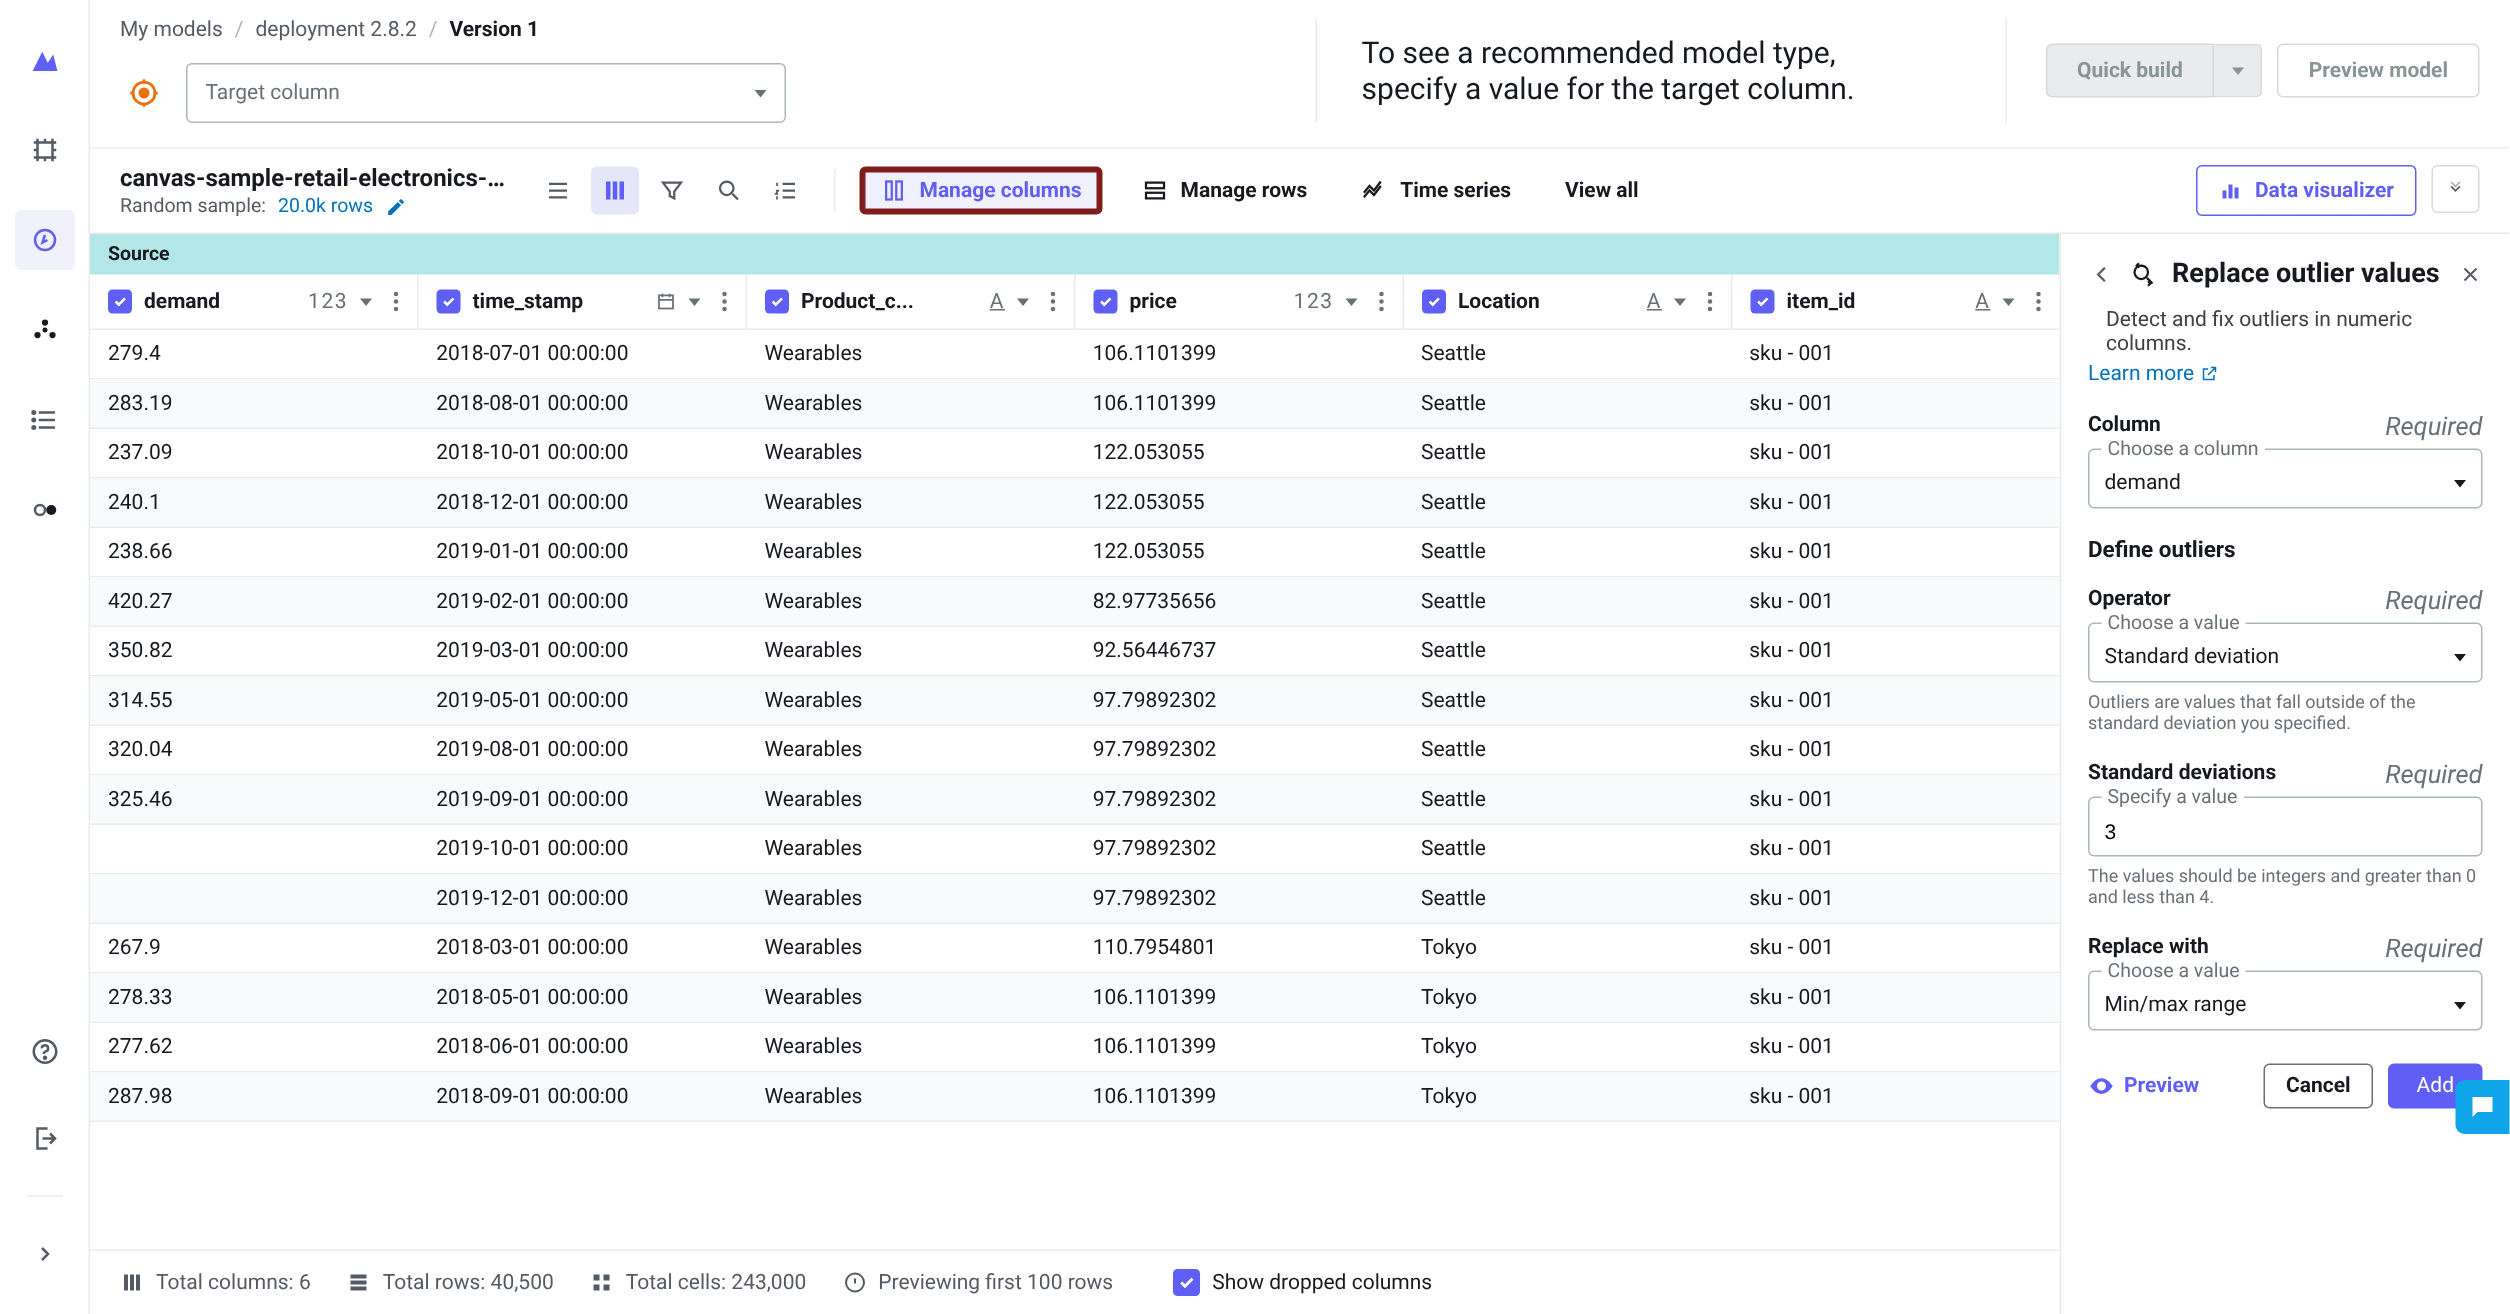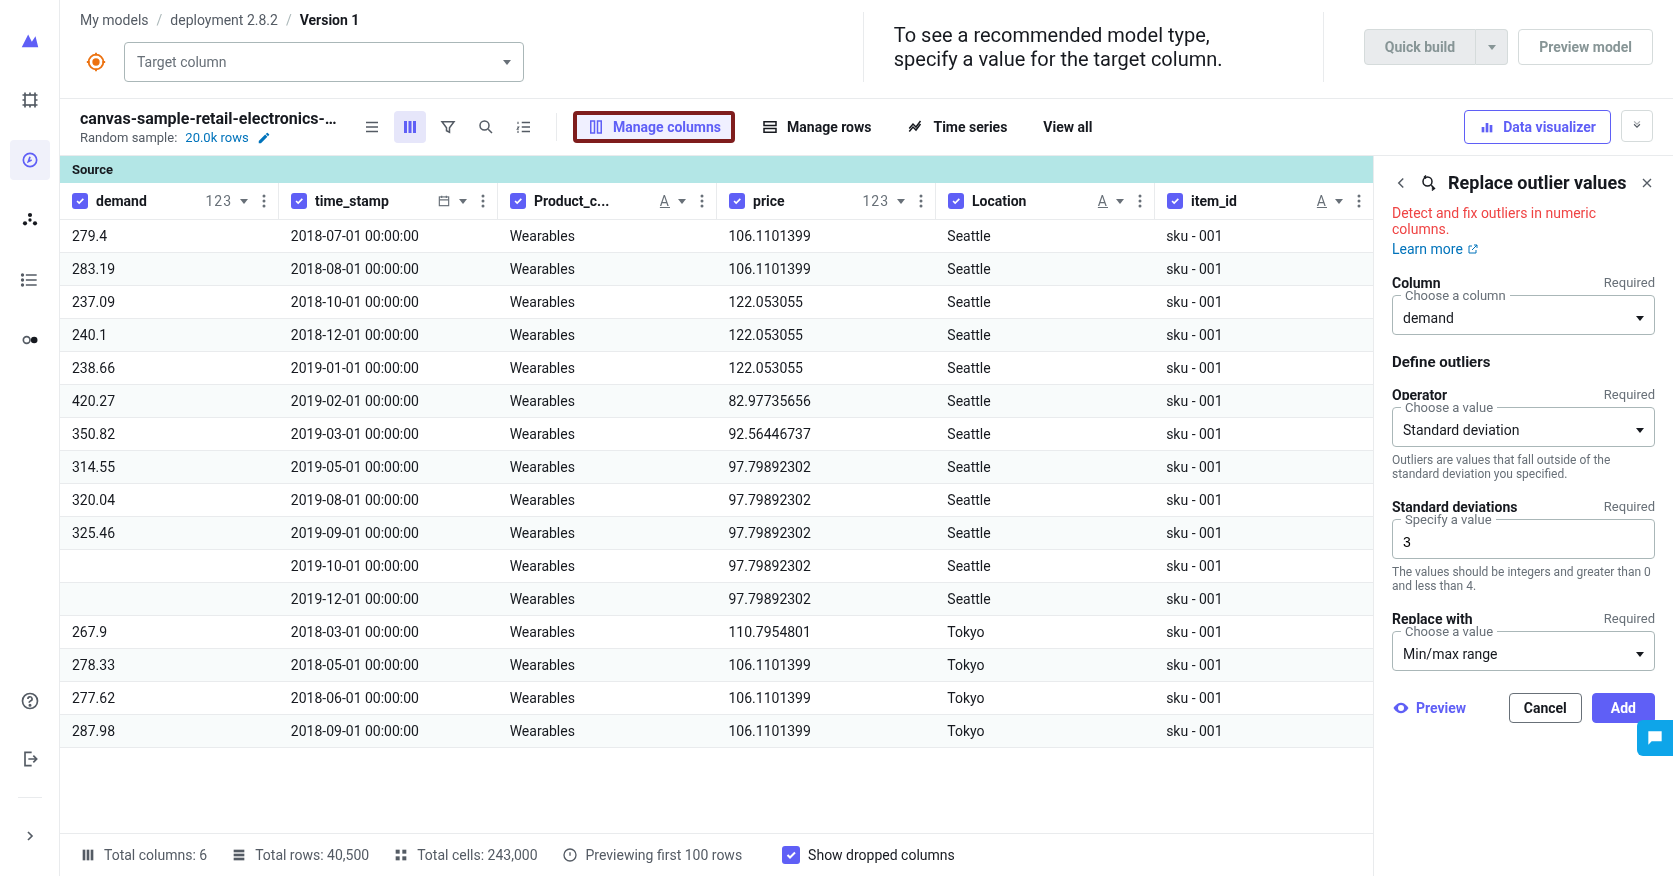--- a/index.html
+++ b/index.html
@@ -14,21 +14,21 @@
 .topbar { display: flex; padding: 12px 20px 16px 20px; border-bottom: 1px solid #e9ebed; gap: 20px; }
 .topbar-left { flex: 1; }
 .breadcrumbs { font-size: 14px; color: #545b64; margin-bottom: 14px; display:flex; gap:8px; align-items:center;}
 .breadcrumbs .sep { color: #aab7b8;}
 .breadcrumbs .current { font-weight: 700; color:#16191f;}
 .target-row { display:flex; align-items:center; gap:12px;}
 .target-icon { width:32px; height:32px; display:flex; align-items:center; justify-content:center; color:#ec7211;}
 .target-select { width: 400px; height:40px; border:1px solid #aab7b8; border-radius:4px; display:flex; align-items:center; padding:0 12px; justify-content:space-between; color:#687078; cursor:pointer;}
 .topbar-mid { flex: 0 0 auto; border-left:1px solid #e9ebed; padding: 0 30px; display:flex; align-items:center; max-width:440px;}
 .hint-text { font-size:20px; color:#16191f;}
-.topbar-right { display:flex; align-items:center; gap:10px; border-left:1px solid #e9ebed; padding-left:40px;}
+.topbar-right { display:flex; align-items:center; gap:10px; border-left:1px solid #e9ebed; padding-left:26px;}
 .btn { height:36px; padding: 0 20px; border:1px solid #687078; background:#fff; border-radius:4px; cursor:pointer; font-weight:700; display:flex; align-items:center; justify-content:center; font-size:14px;}
 .btn.disabled { background:#e9ebed; color:#879596; border-color:#d5dbdb; cursor:not-allowed;}
 .btn-split { display:flex;}
 .btn-split .btn { border-radius:4px 0 0 4px;}
 .btn-split .caret { width:32px; border:1px solid #d5dbdb; border-left:none; border-radius: 0 4px 4px 0; background:#e9ebed; display:flex; align-items:center; justify-content:center; color:#879596;}
 .toolbar { display:flex; align-items:center; padding: 10px 20px; gap: 16px; border-bottom: 1px solid #e9ebed;}
 .dataset-info { display:flex; flex-direction:column; gap:2px;}
 .dataset-name { font-weight:700; font-size:16px; max-width:260px; white-space:nowrap; overflow:hidden; text-overflow:ellipsis;}
 .dataset-meta { font-size:13px; color:#545b64; display:flex; gap:8px; align-items:center;}
 .dataset-meta a { color:#0073bb; text-decoration:none;}
@@ -50,36 +50,36 @@
 .grid-body { flex:1; overflow-y:auto;}
 .grid-row { display:flex; border-bottom:1px solid #e9ebed; }
 .grid-row:nth-child(even){ background:#f8fbfb;}
 .grid-cell { flex:1; min-width:0; padding:8px 12px; font-size:14px; white-space:nowrap; overflow:hidden; text-overflow:ellipsis;}
 .footer { border-top:1px solid #e9ebed; padding:12px 20px; display:flex; align-items:center; gap:24px; font-size:14px; color:#545b64;}
 .footer-item { display:flex; align-items:center; gap:8px;}
 .checkbox { width:18px; height:18px; background:#5f5ff6; border-radius:3px; display:flex; align-items:center; justify-content:center;}
 .panel { width:300px; border-left:1px solid #e9ebed; padding:16px 18px; display:flex; flex-direction:column; overflow-y:auto;}
 .panel-header { display:flex; align-items:center; gap:10px; margin-bottom:12px;}
 .panel-title { font-weight:700; font-size:18px; flex:1;}
-.panel-desc { font-size:14px; color:#ef4444; margin-bottom:4px;}
+.panel-desc { font-size:14px; color:#404040; margin-bottom:4px;margin-left:12px;}
 .panel-link { color:#0073bb; text-decoration:none; display:flex; align-items:center; gap:4px; margin-bottom:18px;}
 .form-row { margin-bottom:18px;}
 .form-label-row { display:flex; justify-content:space-between; margin-bottom:4px;}
 .form-label { font-weight:700; font-size:14px;}
-.form-req { font-size:13px; color:#687078;}
+.form-req { font-size:17px; color:#687078;font-style:italic;}
 .form-field { border:1px solid #aab7b8; border-radius:4px; position:relative; padding: 14px 10px 8px 10px; display:flex; align-items:center; justify-content:space-between;}
 .form-float { position:absolute; top:-8px; left:8px; background:#fff; padding:0 4px; font-size:13px; color:#687078;}
 .form-val { font-size:14px;}
 .form-input { border:none; outline:none; font-size:14px; width:100%;}
 .form-help { font-size:12px; color:#687078; margin-top:6px;}
 .section-title { font-weight:700; font-size:15px; margin-bottom:16px;}
 .panel-actions { display:flex; justify-content:flex-end; gap:10px; align-items:center; margin-top:4px;}
 .link-btn { color:#5f5ff6; font-weight:700; cursor:pointer; display:flex; align-items:center; gap:6px; margin-right:auto;}
 .btn-outline { border:1px solid #687078; padding:6px 14px; border-radius:4px; font-weight:700; cursor:pointer;}
-.btn-primary { background:#5f5ff6; color:#fff; border:1px solid #5f5ff6; padding:6px 18px; border-radius:4px; font-weight:700; cursor:pointer;}
+.btn-primary { background:#5f5ff6; color:#fff; border:1px solid #5f5ff6; padding:6px 18px; border-radius:4px; font-weight:400; cursor:pointer;}
 .chat-bubble { position:absolute; right:0; bottom:120px; width:36px; height:36px; background:#0ea5e9; border-radius:6px 0 0 6px; display:flex; align-items:center; justify-content:center;}
 svg { display:block; }
 .caret-down { width:0; height:0; border-left:4px solid transparent; border-right:4px solid transparent; border-top:5px solid currentColor;}
 .vsep { width:1px; height:28px; background:#e9ebed;}
 </style>
 </head>
 <body>
 
 <div class="app">
   <div class="sidebar">

